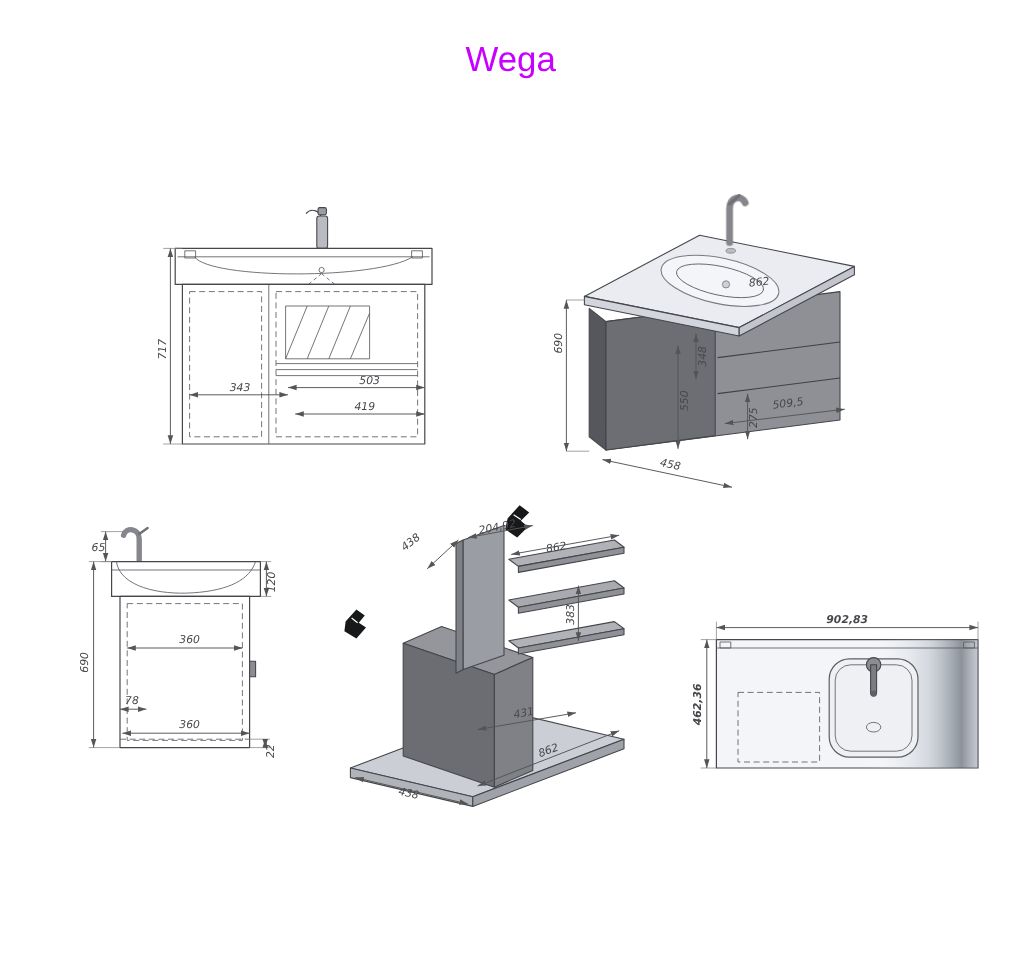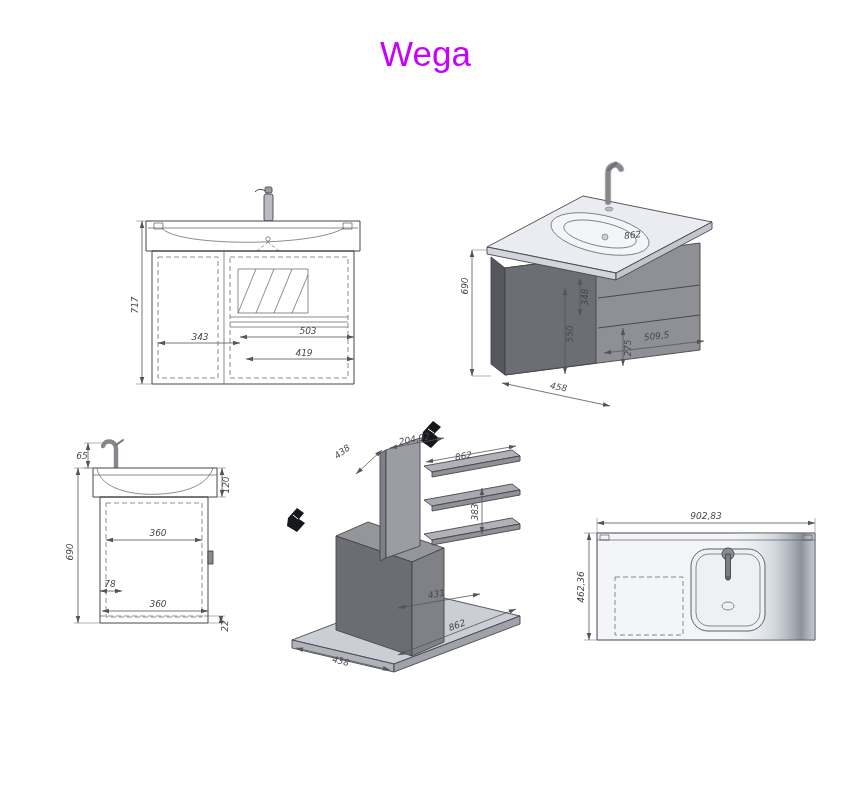--- a/index.html
+++ b/index.html
@@ -1,19 +1,19 @@
 <!DOCTYPE html>
 <html><head>
 <meta charset="utf-8">
 <style>
   html,body { margin:0; padding:0; background:#ffffff; }
   .page { position:relative; width:851px; height:800px; background:#ffffff; overflow:hidden;
           font-family:"DejaVu Sans", sans-serif; }
   .title { position:absolute; top:34px; left:0; width:100%; text-align:center;
-           font-family:"Liberation Sans", sans-serif; font-size:35px; color:#c800ff; }
+           font-family:"Liberation Sans", sans-serif; font-size:29px; color:#c800ff; }
   .view { position:absolute; }
   svg { display:block; overflow:visible; }
   .s  { stroke:#45464b; stroke-width:1; fill:none; stroke-linejoin:round; }
   .s2 { stroke:#5a5b60; stroke-width:0.7; fill:none; stroke-linejoin:round; }
   .solid { stroke:#45464b; stroke-width:0.9; stroke-linejoin:round; }
   .dash  { stroke-dasharray:5 3; }
   .dashf { stroke-dasharray:3 2.5; }
   .dimln { stroke:#555; stroke-width:0.8; fill:none; }
   .ext   { stroke:#7f7f7f; stroke-width:0.6; fill:none; }
   .dim { font-family:"DejaVu Sans", sans-serif; font-style:italic; font-size:9px;
@@ -33,21 +33,21 @@
         <stop offset="0" stop-color="#ffffff" stop-opacity="0"></stop>
         <stop offset="0.55" stop-color="#aeb6c0" stop-opacity="0.45"></stop>
         <stop offset="0.85" stop-color="#5f6873" stop-opacity="0.7"></stop>
         <stop offset="1" stop-color="#8d959f" stop-opacity="0.45"></stop>
       </linearGradient>
     </defs>
   </svg>
 
   <div class="title" style="color: rgb(200, 0, 255);">Wega</div>
 
-  <div class="view" style="left:118px; top:174px;">
+  <div class="view" style="left:118px; top:160px;">
     <svg width="262" height="232" viewBox="0 0 262 232">
       <g>
         <path d="M150,24 C150,15 141,13 137,18" class="s"></path>
         <rect x="146" y="20" width="9" height="27" rx="2" fill="#b9bbc1" class="solid"></rect>
         <rect x="147" y="13" width="7" height="6" rx="1.5" fill="#9a9ca2" class="solid"></rect>
       </g>
       <g>
         <rect x="28" y="47" width="214" height="30" class="s" style="fill:#ffffff"></rect>
         <line x1="30" y1="54" x2="240" y2="54" class="s2"></line>
         <path d="M44,54 C58,73 196,73 226,54" class="s2"></path>
@@ -221,21 +221,21 @@
         <line x1="130" y1="200" x2="212" y2="186" class="dimln" marker-start="url(#arr)" marker-end="url(#arr)"></line>
         <text class="dim" x="169" y="189" transform="rotate(-10 169 189)">431</text>
         <line x1="130" y1="247" x2="248" y2="201" class="dimln" marker-start="url(#arr)" marker-end="url(#arr)"></line>
         <text class="dim" x="190" y="220" transform="rotate(-20 190 220)">862</text>
         <line x1="28" y1="240" x2="122" y2="262" class="dimln" marker-start="url(#arr)" marker-end="url(#arr)"></line>
         <text class="dim" x="72" y="256" transform="rotate(13 72 256)">438</text>
       </g>
     </svg>
   </div>
 
-  <div class="view" style="left:573px; top:493px;">
+  <div class="view" style="left:573px; top:493px;font-weight:bold;">
     <svg width="258" height="170" viewBox="0 0 258 170">
       <g>
         <rect x="24" y="40" width="218" height="107" class="s" style="fill:#f3f5f8"></rect>
         <rect x="150" y="40" width="92" height="107" fill="url(#tg)" stroke="none"></rect>
         <line x1="24" y1="47" x2="242" y2="47" class="s2"></line>
         <rect x="27" y="42" width="9" height="5" class="s2"></rect>
         <rect x="230" y="42" width="9" height="5" class="s2"></rect>
         <rect x="42" y="84" width="68" height="58" class="s2 dash"></rect>
       </g>
       <g>

